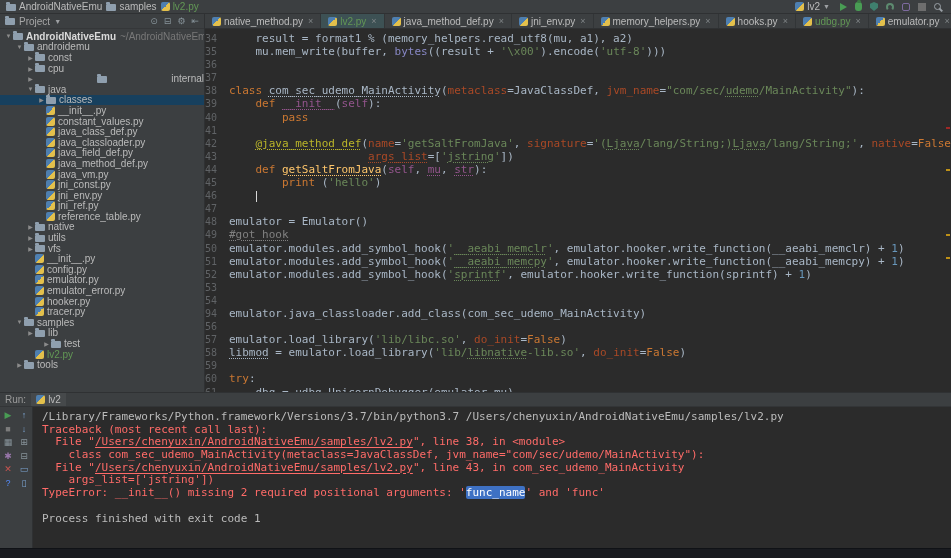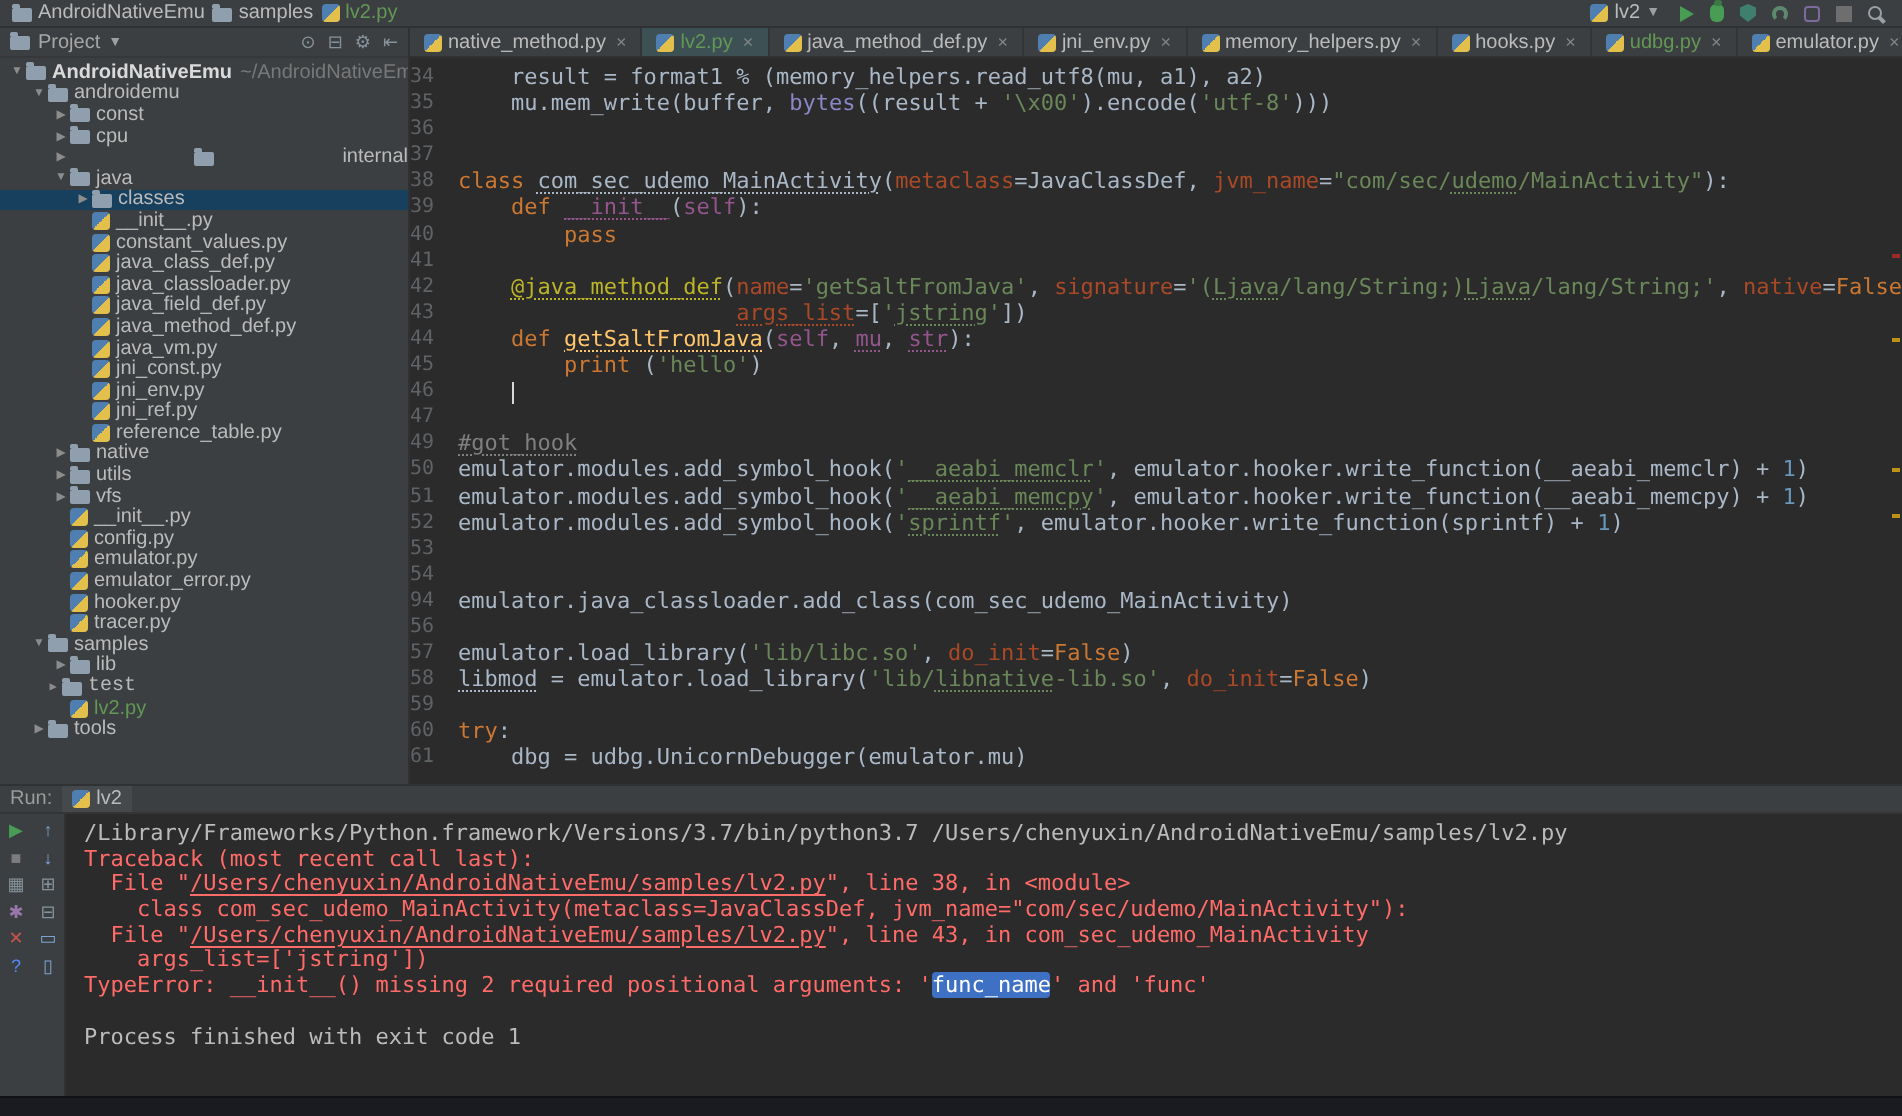--- a/index.html
+++ b/index.html
@@ -268,21 +268,21 @@
         <div class="treerow" style="padding-left: 15px;">
           <span class="arrow">▼</span>
           <span class="ic-folder"></span>
           <span class="lbl">samples</span>
         </div>
         <div class="treerow" style="padding-left: 26px;">
           <span class="arrow">▶</span>
           <span class="ic-folder"></span>
           <span class="lbl">lib</span>
         </div>
-        <div class="treerow" style="padding-left: 22px; font-family: Liberation Mono, monospace;">
+        <div class="treerow" style="padding-left: 42px;">
           <span class="arrow">▶</span>
           <span class="ic-folder"></span>
           <span class="lbl">test</span>
         </div>
         <div class="treerow" style="padding-left: 26px;">
           <span class="arrow"></span>
           <span class="ic-py"></span>
           <span class="lbl green">lv2.py</span>
         </div>
         <div class="treerow" style="padding-left: 15px;">
@@ -345,20 +345,21 @@
           <div class="cl"><span class="ln">38</span><span class="lc"><span class="sg k">class </span><span class="sg p u">com_sec_udemo_MainActivity</span><span class="sg p">(</span><span class="sg a">metaclass</span><span class="sg p">=JavaClassDef, </span><span class="sg a">jvm_name</span><span class="sg p">=</span><span class="sg s">"com/sec/</span><span class="sg s u">udemo</span><span class="sg s">/MainActivity"</span><span class="sg p">):</span></span></div>
           <div class="cl"><span class="ln">39</span><span class="lc"><span class="sg p">    </span><span class="sg k">def </span><span class="sg v u">__init__</span><span class="sg p">(</span><span class="sg v">self</span><span class="sg p">):</span></span></div>
           <div class="cl"><span class="ln">40</span><span class="lc"><span class="sg p">        </span><span class="sg k">pass</span></span></div>
           <div class="cl"><span class="ln">41</span><span class="lc"></span></div>
           <div class="cl"><span class="ln">42</span><span class="lc"><span class="sg p">    </span><span class="sg d u">@java_method_def</span><span class="sg p">(</span><span class="sg a">name</span><span class="sg p">=</span><span class="sg s">'getSaltFromJava'</span><span class="sg p">, </span><span class="sg a">signature</span><span class="sg p">=</span><span class="sg s">'(</span><span class="sg s u">Ljava</span><span class="sg s">/lang/String;)</span><span class="sg s u">Ljava</span><span class="sg s">/lang/String;'</span><span class="sg p">, </span><span class="sg a">native</span><span class="sg p">=</span><span class="sg k">False</span><span class="sg p">, </span></span></div>
           <div class="cl"><span class="ln">43</span><span class="lc"><span class="sg p">                     </span><span class="sg a u">args_list</span><span class="sg p">=[</span><span class="sg s">'</span><span class="sg s u">jstring</span><span class="sg s">'</span><span class="sg p">])</span></span></div>
           <div class="cl"><span class="ln">44</span><span class="lc"><span class="sg p">    </span><span class="sg k">def </span><span class="sg f u">getSaltFromJava</span><span class="sg p">(</span><span class="sg v">self</span><span class="sg p">, </span><span class="sg v u">mu</span><span class="sg p">, </span><span class="sg v u">str</span><span class="sg p">):</span></span></div>
           <div class="cl"><span class="ln">45</span><span class="lc"><span class="sg p">        </span><span class="sg k">print</span><span class="sg p"> (</span><span class="sg s">'hello'</span><span class="sg p">)</span></span></div>
           <div class="cl"><span class="ln">46</span><span class="lc"><span class="sg p">    </span><span class="caret-bar"></span></span></div>
           <div class="cl"><span class="ln">47</span><span class="lc"></span></div>
+          <div class="cl"><span class="ln">48</span><span class="lc"><span class="sg p">emulator = Emulator()</span></span></div>
           <div class="cl"><span class="ln">49</span><span class="lc"><span class="sg c u">#got_hook</span></span></div>
           <div class="cl"><span class="ln">50</span><span class="lc"><span class="sg p">emulator.modules.add_symbol_hook(</span><span class="sg s">'</span><span class="sg s u">__aeabi_memclr</span><span class="sg s">'</span><span class="sg p">, emulator.hooker.write_function(__aeabi_memclr) + </span><span class="sg n">1</span><span class="sg p">)</span></span></div>
           <div class="cl"><span class="ln">51</span><span class="lc"><span class="sg p">emulator.modules.add_symbol_hook(</span><span class="sg s">'</span><span class="sg s u">__aeabi_memcpy</span><span class="sg s">'</span><span class="sg p">, emulator.hooker.write_function(__aeabi_memcpy) + </span><span class="sg n">1</span><span class="sg p">)</span></span></div>
           <div class="cl"><span class="ln">52</span><span class="lc"><span class="sg p">emulator.modules.add_symbol_hook(</span><span class="sg s">'</span><span class="sg s u">sprintf</span><span class="sg s">'</span><span class="sg p">, emulator.hooker.write_function(sprintf) + </span><span class="sg n">1</span><span class="sg p">)</span></span></div>
           <div class="cl"><span class="ln">53</span><span class="lc"></span></div>
           <div class="cl"><span class="ln">54</span><span class="lc"></span></div>
           <div class="cl"><span class="ln">94</span><span class="lc"><span class="sg p">emulator.java_classloader.add_class(com_sec_udemo_MainActivity)</span></span></div>
           <div class="cl"><span class="ln">56</span><span class="lc"></span></div>
           <div class="cl"><span class="ln">57</span><span class="lc"><span class="sg p">emulator.load_library(</span><span class="sg s">'lib/libc.so'</span><span class="sg p">, </span><span class="sg a">do_init</span><span class="sg p">=</span><span class="sg k">False</span><span class="sg p">)</span></span></div>
           <div class="cl"><span class="ln">58</span><span class="lc"><span class="sg p u">libmod</span><span class="sg p"> = emulator.load_library(</span><span class="sg s">'lib/</span><span class="sg s u">libnative</span><span class="sg s">-lib.so'</span><span class="sg p">, </span><span class="sg a">do_init</span><span class="sg p">=</span><span class="sg k">False</span><span class="sg p">)</span></span></div>

